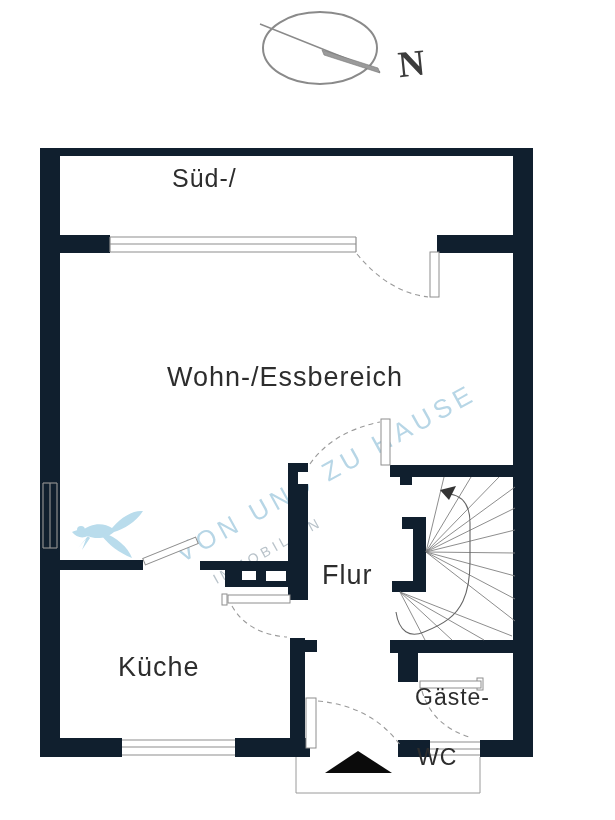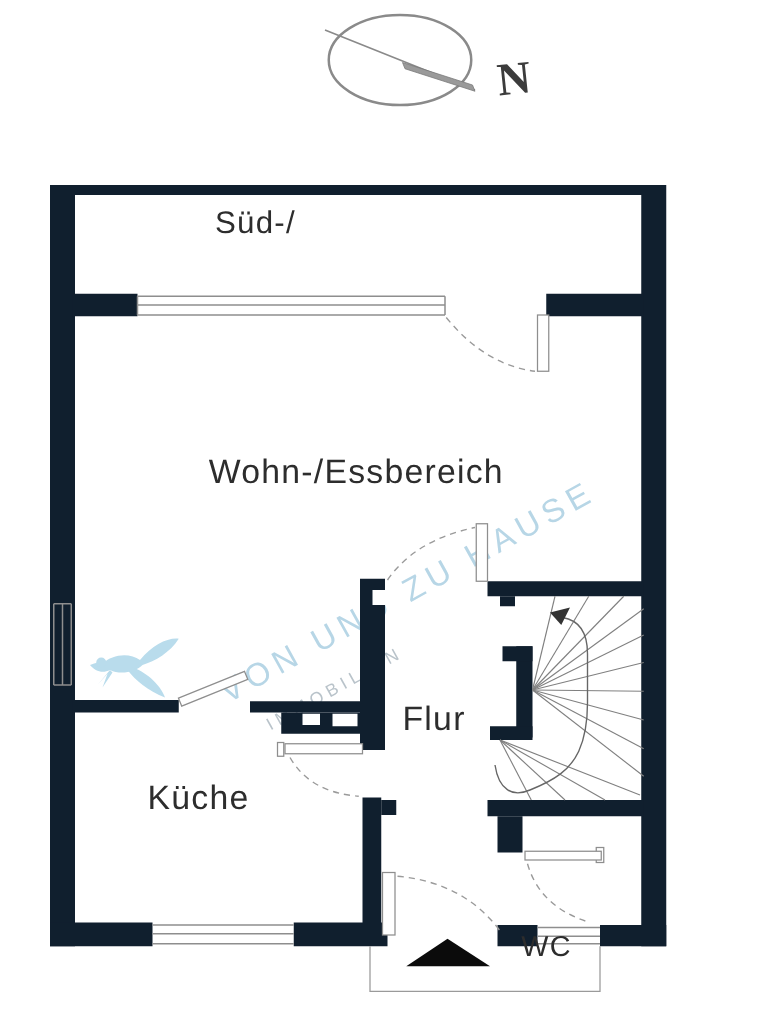--- a/index.html
+++ b/index.html
@@ -159,15 +159,16 @@
 
     <g>
       <polygon points="358,751 392,773 325,773" fill="#0b0b0b"></polygon>
       <path d="M 296 757 L 296 793 L 480 793 L 480 757" fill="none" stroke="#9a9a9a" stroke-width="1"></path>
     </g>
   </svg>
 
   <div class="label lbl-terrace z3" style="left:172px;top:164px">Süd-/</div>
   <div class="label lbl-big z3" style="left:167px;top:362px">Wohn-/Essbereich</div>
   <div class="label lbl-big z3" style="left:322px;top:560px">Flur</div>
-  <div class="label lbl-big z3" style="left:118px;top:623px">Küche</div>
+  <div class="label lbl-big z3" style="left:118px;top:652px">Küche</div>
+  <div class="label lbl-wc z3" style="left:415px;top:684px">Gäste-</div>
   <div class="label lbl-wc z3" style="left:417px;top:744px">WC</div>
 </div>
 
 </body></html>

